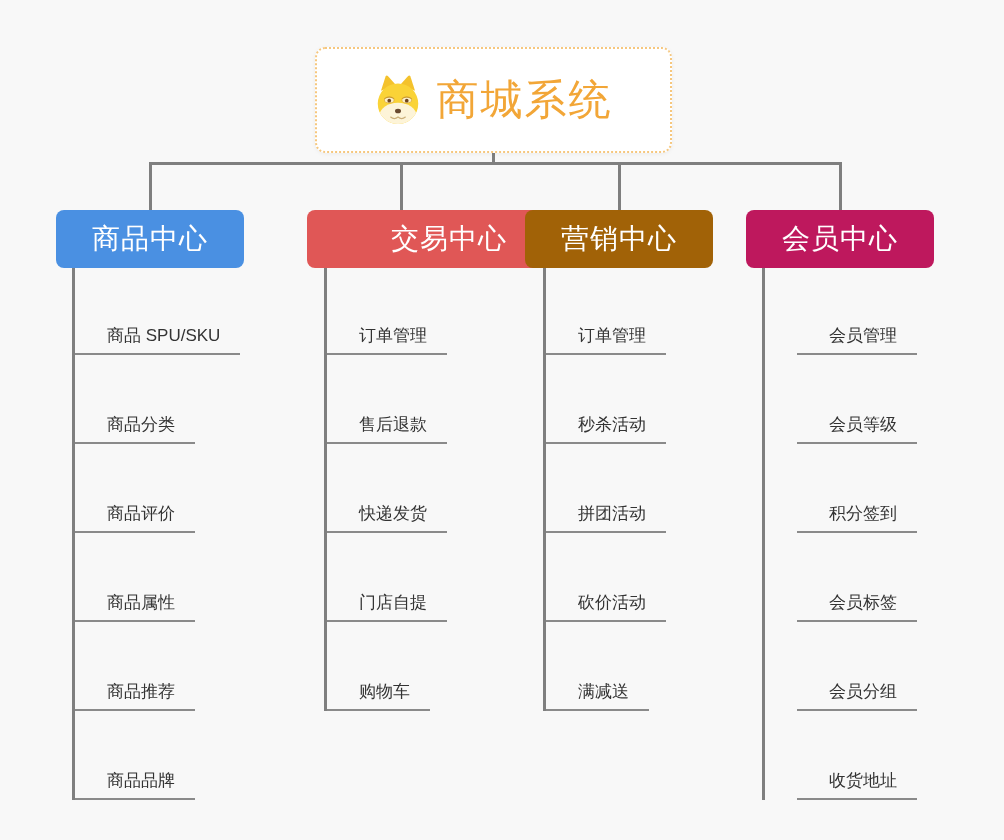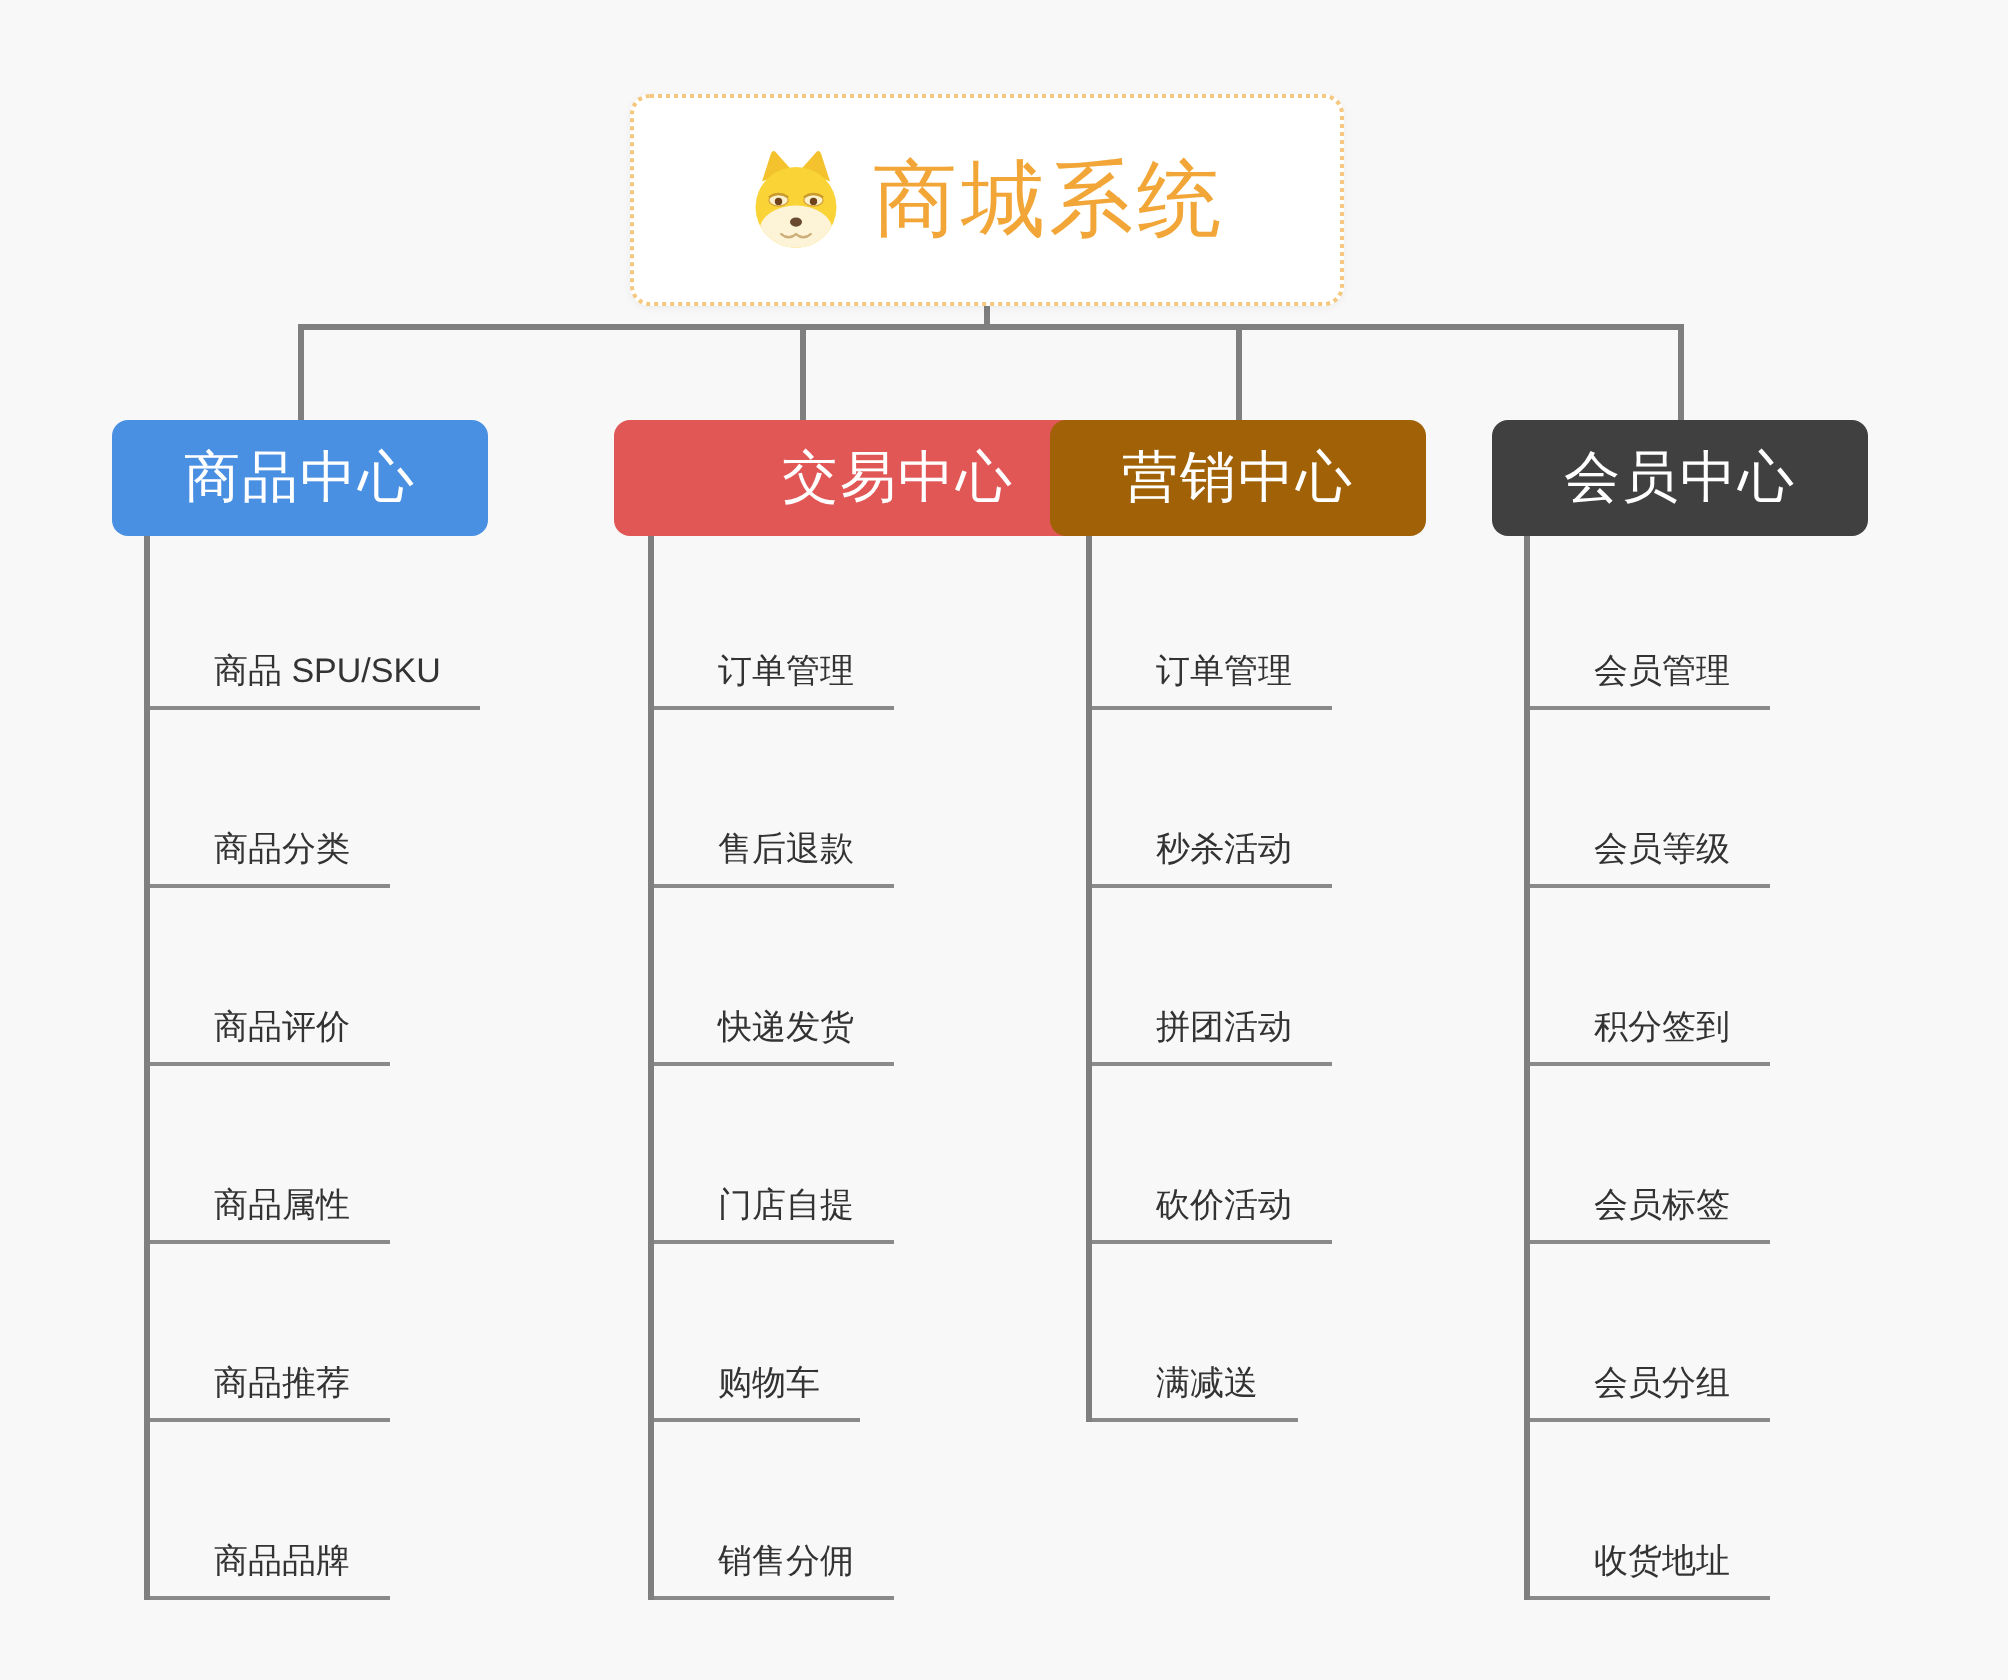--- a/index.html
+++ b/index.html
@@ -74,21 +74,21 @@
   
   .children {
     position: absolute;
     top: 266px;
     border-left: 3px solid var(--connector, #7F7F7F);
     z-index: 1;
   }
   .children.c0 { left: 72px;  }
   .children.c1 { left: 324px; }
   .children.c2 { left: 543px; }
-  .children.c3 { left: 762px; }
+  .children.c3 { left: 762px; padding-left: 32px; }
   .child {
     height: 89px;
     box-sizing: border-box;
     display: flex;
     align-items: flex-end;
     width: fit-content;
     padding: 0 20px 6px 32px;
     border-bottom: 2px solid var(--underline, #8A8A8A);
     font-size: 17px;
     color: var(--child-text, #333333);
@@ -149,33 +149,32 @@
     <div class="child">商品品牌</div>
   </div>
 
   <div class="branch-box b1" style="background-color: rgb(224, 87, 86); padding-left: 48px;">交易中心</div>
   <div class="children c1">
     <div class="child">订单管理</div>
     <div class="child">售后退款</div>
     <div class="child">快递发货</div>
     <div class="child">门店自提</div>
     <div class="child">购物车</div>
-    <div class="child">销售分佣</div>
   </div>
 
   <div class="branch-box b2" style="background-color: #a16207;">营销中心</div>
   <div class="children c2">
     <div class="child">订单管理</div>
     <div class="child">秒杀活动</div>
     <div class="child">拼团活动</div>
     <div class="child">砍价活动</div>
     <div class="child">满减送</div>
   </div>
 
-  <div class="branch-box b3" style="background-color: #404040;">会员中心</div>
+  <div class="branch-box b3" style="background-color: #be185d;">会员中心</div>
   <div class="children c3">
     <div class="child">会员管理</div>
     <div class="child">会员等级</div>
     <div class="child">积分签到</div>
     <div class="child">会员标签</div>
     <div class="child">会员分组</div>
     <div class="child">收货地址</div>
   </div>
 
 </div>

